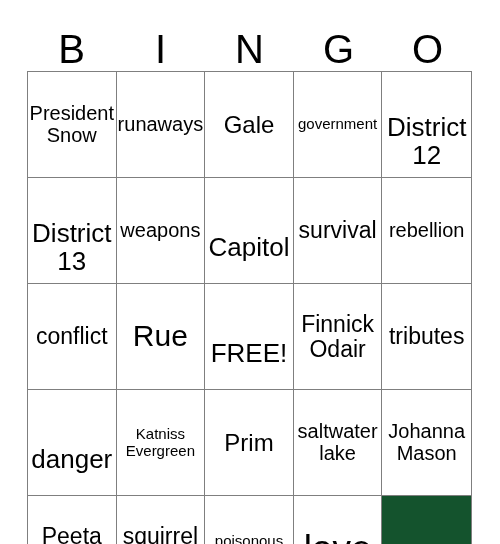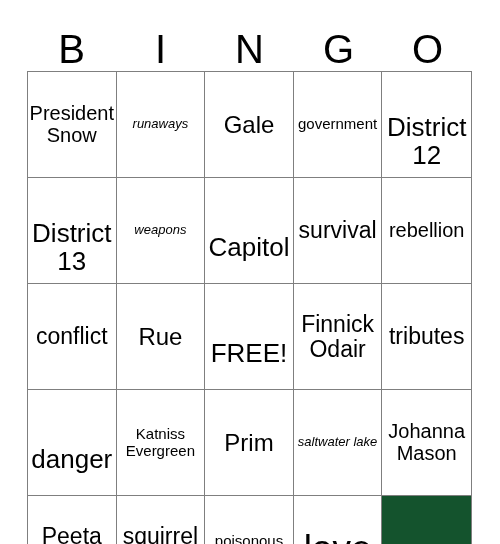--- a/index.html
+++ b/index.html
@@ -80,26 +80,26 @@
     width: 100%;
     padding: 0 1px;
     box-sizing: border-box;
     line-height: 1.08;
     word-wrap: break-word;
     color: #000000;
   }
 
   
   .fs-xl   { font-size: 37px; }
-  .fs-lg   { font-size: 24px; }
+  .fs-lg   { font-size: 30px; }
   .fs-ml   { font-size: 24px; }
   .fs-md   { font-size: 26px; margin-top: 33px; }
   .fs-sm   { font-size: 23px; }
   .fs-xs   { font-size: 20px; }
-  .fs-xxs  { font-size: 13px; font-style: italic; }
+  .fs-xxs  { font-size: 20px; }
   .fs-tiny { font-size: 15px; }
 </style>
 </head>
 <body>
 
 <div class="card">
 
   <div class="header-row">
     <div class="header-cell">B</div>
     <div class="header-cell">I</div>

